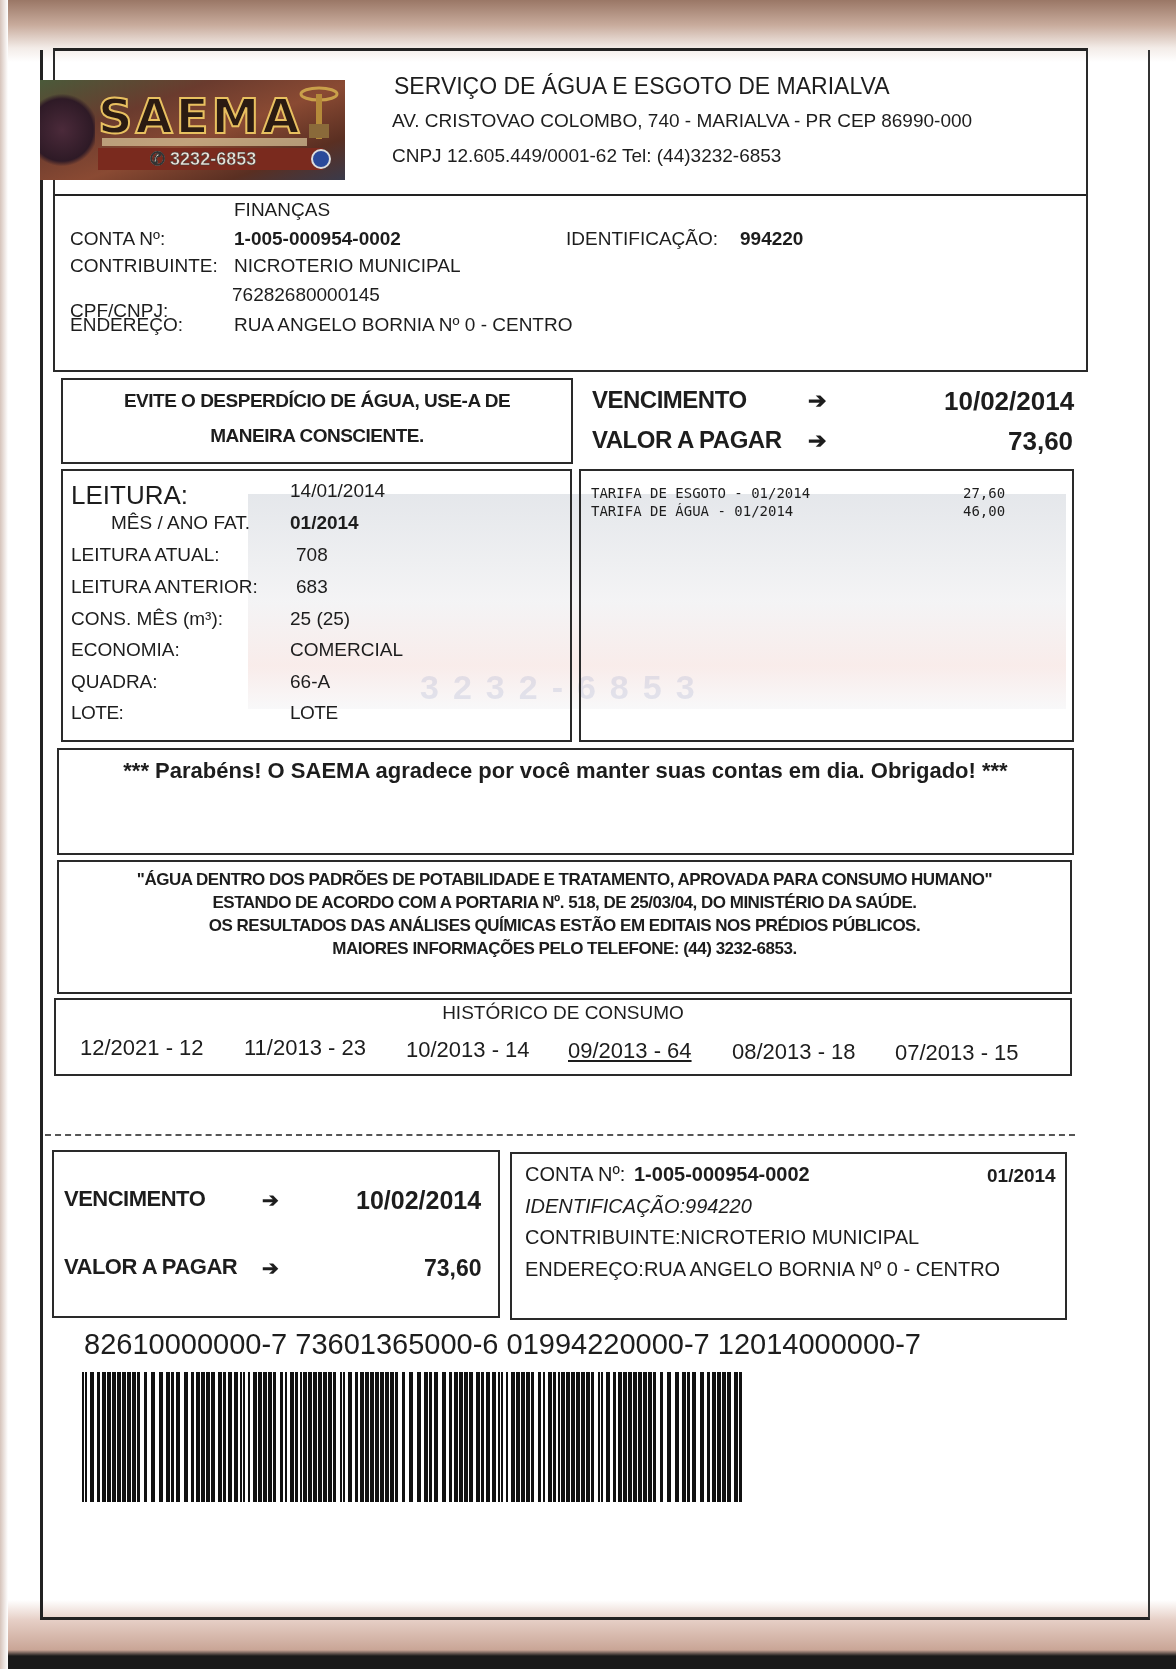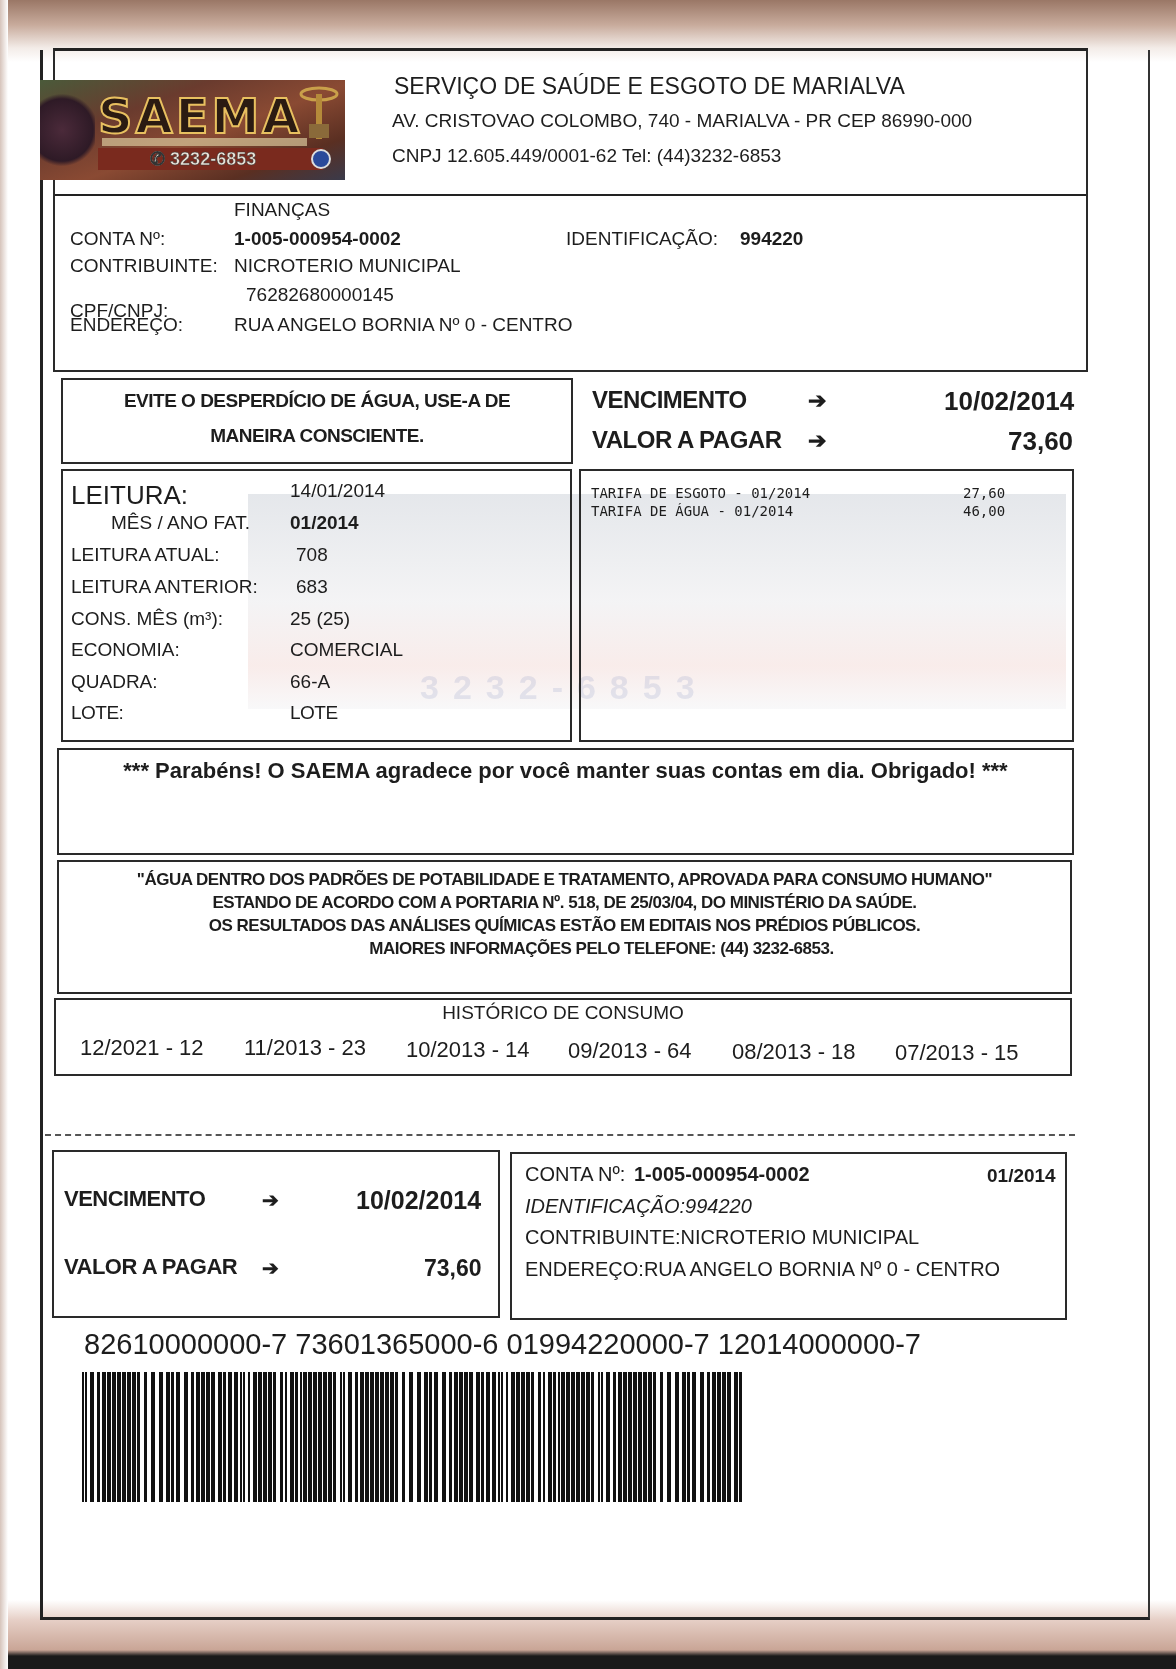--- a/index.html
+++ b/index.html
@@ -55,34 +55,34 @@
   <div class="logo-sub"></div>
   <div class="logo-band"></div>
   <div class="logo-phone">✆ <span>3232-6853</span></div>
   <svg class="logo-valve" viewBox="0 0 40 90">
     <ellipse cx="20" cy="10" rx="18" ry="6" fill="none" stroke="#c9a04a" stroke-width="3"></ellipse>
     <rect x="17" y="10" width="6" height="45" fill="#b58a3a"></rect>
     <rect x="10" y="40" width="20" height="14" fill="#8a6a3a"></rect>
     <circle cx="22" cy="75" r="9" fill="#2a4a9a" stroke="#ddd" stroke-width="2"></circle>
   </svg>
 </div>
-<div class="abs" style="left:394px; top:73px; font-size:23px;">SERVIÇO DE SAÚDE E ESGOTO DE MARIALVA</div>
+<div class="abs" style="left:394px; top:73px; font-size:23px;">SERVIÇO DE ÁGUA E ESGOTO DE MARIALVA</div>
 <div class="abs" style="left:392px; top:110px; font-size:19px;">AV. CRISTOVAO COLOMBO, 740 - MARIALVA - PR  CEP 86990-000</div>
 <div class="abs" style="left:392px; top:145px; font-size:19px;">CNPJ 12.605.449/0001-62   Tel: (44)3232-6853</div>
 
 <div class="box" style="left:53px; top:194px; width:1035px; height:178px; border-top:none;"></div>
 <div class="abs" style="left:234px; top:199px; font-size:19px;">FINANÇAS</div>
 <div class="abs" style="left:70px; top:228px; font-size:19px;">CONTA Nº:</div>
 <div class="abs b" style="left:234px; top:228px; font-size:19px;">1-005-000954-0002</div>
 <div class="abs" style="left:566px; top:228px; font-size:19px;">IDENTIFICAÇÃO:</div>
 <div class="abs b" style="left:740px; top:228px; font-size:19px;">994220</div>
 <div class="abs" style="left:70px; top:255px; font-size:19px;">CONTRIBUINTE:</div>
 <div class="abs" style="left:234px; top:255px; font-size:19px;">NICROTERIO MUNICIPAL</div>
 <div class="abs" style="left:70px; top:300px; font-size:19px;">CPF/CNPJ:</div>
-<div class="abs" style="left:246px; top:284px; font-size:19px;">76282680000145</div>
+<div class="abs" style="left:232px; top:284px; font-size:19px;">76282680000145</div>
 <div class="abs" style="left:70px; top:314px; font-size:19px;">ENDEREÇO:</div>
 <div class="abs" style="left:234px; top:314px; font-size:19px;">RUA ANGELO BORNIA Nº 0 - CENTRO</div>
 
 <div class="box" style="left:61px; top:378px; width:512px; height:86px;"></div>
 <div class="abs b narrow" style="left:61px; top:390px; width:512px; text-align:center; font-size:19px;">EVITE O DESPERDÍCIO DE ÁGUA, USE-A DE</div>
 <div class="abs b narrow" style="left:61px; top:425px; width:512px; text-align:center; font-size:19px;">MANEIRA CONSCIENTE.</div>
 
 <div class="abs b narrow" style="left:592px; top:386px; font-size:24px;">VENCIMENTO</div>
 <div class="abs arrow" style="left:808px; top:388px; font-size:22px;">➔</div>
 <div class="abs b" style="left:944px; top:386px; font-size:26px;">10/02/2014</div>
@@ -119,28 +119,28 @@
 <div class="abs mono" style="left:591px; top:503px; font-size:14px;">TARIFA DE ÁGUA - 01/2014</div>
 <div class="abs mono" style="left:963px; top:503px; font-size:14px;">46,00</div>
 
 <div class="box" style="left:57px; top:748px; width:1017px; height:107px;"></div>
 <div class="abs b" style="left:57px; top:758px; width:1017px; text-align:center; font-size:22px;">*** Parabéns! O SAEMA agradece por você manter suas contas em dia. Obrigado! ***</div>
 
 <div class="box" style="left:57px; top:860px; width:1015px; height:134px;"></div>
 <div class="abs b narrow" style="left:57px; top:870px; width:1015px; text-align:center; font-size:17px;">"ÁGUA DENTRO DOS PADRÕES DE POTABILIDADE E TRATAMENTO, APROVADA PARA CONSUMO HUMANO"</div>
 <div class="abs b narrow" style="left:57px; top:893px; width:1015px; text-align:center; font-size:17px;">ESTANDO DE ACORDO COM A PORTARIA Nº. 518, DE 25/03/04, DO MINISTÉRIO DA SAÚDE.</div>
 <div class="abs b narrow" style="left:57px; top:916px; width:1015px; text-align:center; font-size:17px;">OS RESULTADOS DAS ANÁLISES QUÍMICAS ESTÃO EM EDITAIS NOS PRÉDIOS PÚBLICOS.</div>
-<div class="abs b narrow" style="left:57px; top:939px; width:1015px; text-align:center; font-size:17px;margin-left:37px;">MAIORES INFORMAÇÕES PELO TELEFONE: (44) 3232-6853.</div>
+<div class="abs b narrow" style="left:57px; top:939px; width:1015px; text-align:center; font-size:17px;">MAIORES INFORMAÇÕES PELO TELEFONE: (44) 3232-6853.</div>
 
 <div class="box" style="left:54px; top:998px; width:1018px; height:78px;"></div>
 <div class="abs" style="left:54px; top:1002px; width:1018px; text-align:center; font-size:19px;">HISTÓRICO DE CONSUMO</div>
 <div class="abs" style="left:80px; top:1035px; font-size:22px;">12/2021 - 12</div>
 <div class="abs" style="left:244px; top:1035px; font-size:22px;">11/2013 - 23</div>
 <div class="abs" style="left:406px; top:1037px; font-size:22px;">10/2013 - 14</div>
-<div class="abs" style="left:568px; top:1038px; font-size:22px;">09/2013 - 64</div>
+<div class="abs" style="left:568px; top:1038px; font-size:22px;text-decoration:underline;">09/2013 - 64</div>
 <div class="abs" style="left:732px; top:1039px; font-size:22px;">08/2013 - 18</div>
 <div class="abs" style="left:895px; top:1040px; font-size:22px;">07/2013 - 15</div>
 
 <div class="dash"></div>
 
 <div class="box" style="left:52px; top:1150px; width:448px; height:168px;"></div>
 <div class="abs b narrow" style="left:64px; top:1186px; font-size:22px;">VENCIMENTO</div>
 <div class="abs arrow" style="left:262px; top:1188px; font-size:20px;">➔</div>
 <div class="abs b" style="left:356px; top:1186px; font-size:25px;">10/02/2014</div>
 <div class="abs b narrow" style="left:64px; top:1254px; font-size:22px;">VALOR A PAGAR</div>

